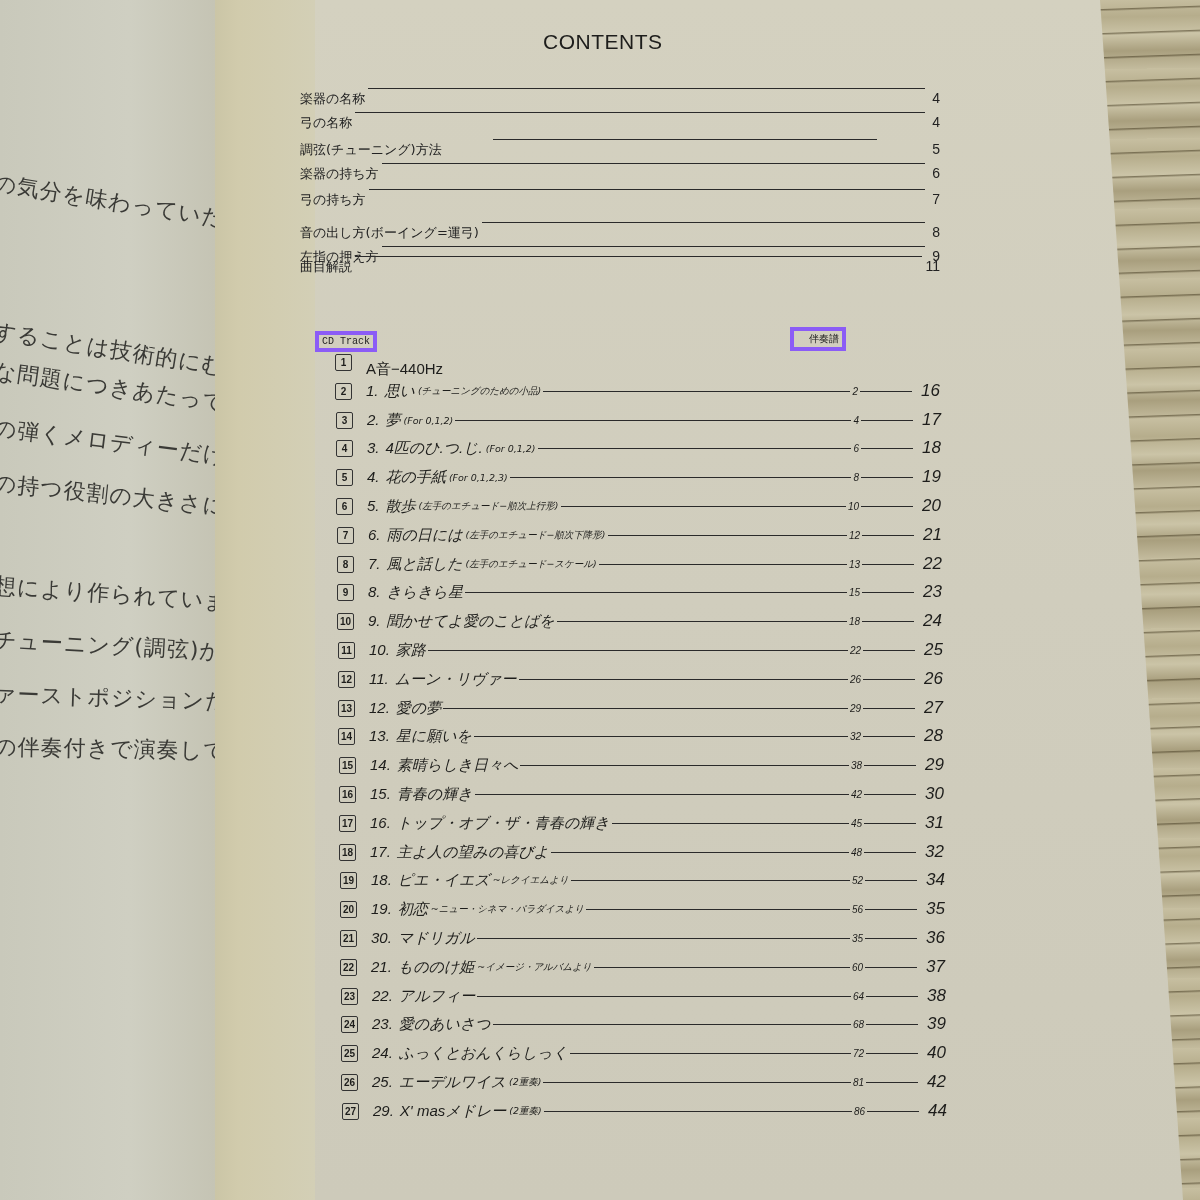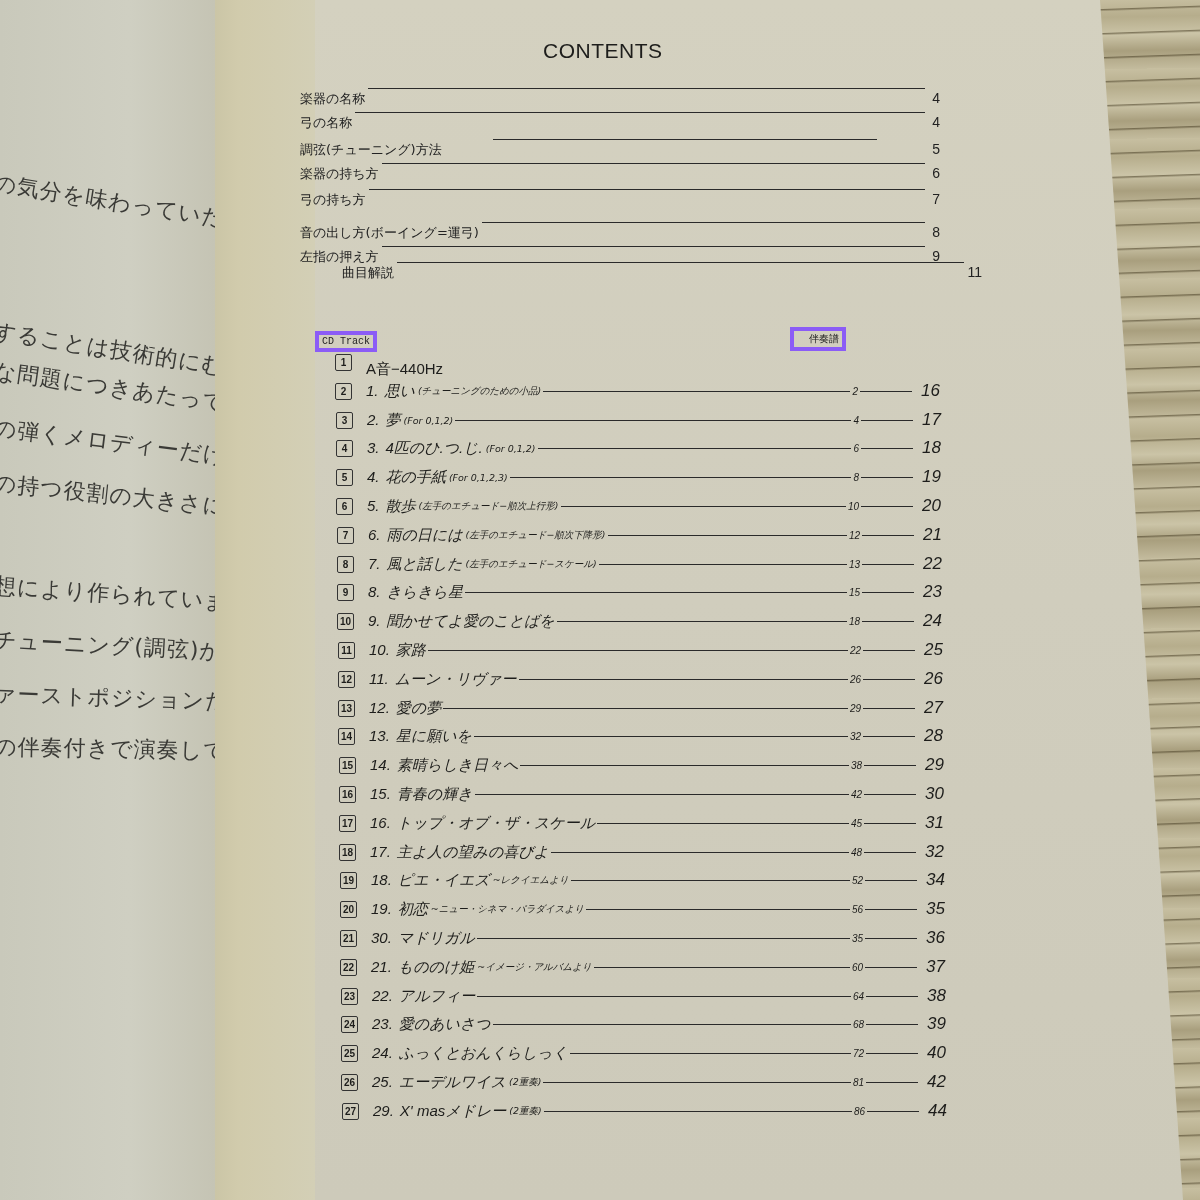--- a/index.html
+++ b/index.html
@@ -31,21 +31,21 @@
     background:linear-gradient(180deg, #d4d1c0 0%, #d0cdbd 50%, #cdcaba 100%);
     clip-path: polygon(0 0, 890px 0, 973px 1200px, 0 1200px);
   }
   .left-line {
     position:absolute; left:-6px; font-size:22px; color:#3a3a36;
     white-space:nowrap; letter-spacing:1px;
     transform-origin:left center;
   }
   .title {
     position:absolute; top:30px; left:543px; font-size:21px; color:#1d1d1b;
-    font-family:"Liberation Sans", sans-serif; letter-spacing:0.5px;margin-top:9px;
+    font-family:"Liberation Sans", sans-serif; letter-spacing:0.5px;
   }
   .toc-row {
     position:absolute; left:300px; width:640px; height:22px;
     display:flex; align-items:flex-start;
     font-size:13px; color:#222;
   }
   .toc-row .label { white-space:nowrap; font-weight:500; }
   .toc-row .leader { flex:1; border-top:1px solid #2a2a2a; margin:0 3px; transform:translateY(-2px); }
   .toc-row .page { font-family:"Liberation Sans", sans-serif; font-size:14px; min-width:12px; text-align:right; }
 
@@ -126,21 +126,21 @@
     <div class="toc-row" style="top: 224px;">
       <span class="label">音の出し方(ボーイング=運弓)</span>
       <span class="leader"></span>
       <span class="page">8</span>
     </div>
     <div class="toc-row" style="top: 248px;">
       <span class="label">左指の押え方</span>
       <span class="leader"></span>
       <span class="page">9</span>
     </div>
-    <div class="toc-row" style="top: 264px; margin-left: 42px;">
+    <div class="toc-row" style="top: 258px;">
       <span class="label">曲目解説</span>
       <span class="leader"></span>
       <span class="page">11</span>
     </div>
   </div>
 
 <div class="hdr-box" style="top:331px; left:315px;">CD Track</div>
 <div class="hdr-box" style="top:327px; left:790px;padding-left:15px;">伴奏譜</div>
 
 <div id="tracks">
@@ -270,21 +270,21 @@
     <div class="track-row" style="top: 782px; left: 339px;">
       <span class="track-num">16</span>
       <span class="track-title"><span class="track-idx">15.</span><span>青春の輝き</span></span>
       <span class="track-leader"></span>
       <span class="track-score">42</span>
       <span class="track-leader2"></span>
       <span class="track-acc">30</span>
     </div>
     <div class="track-row" style="top: 811px; left: 339px;">
       <span class="track-num">17</span>
-      <span class="track-title"><span class="track-idx">16.</span><span>トップ・オブ・ザ・スケール</span></span>
+      <span class="track-title"><span class="track-idx">16.</span><span>トップ・オブ・ザ・青春の輝き</span></span>
       <span class="track-leader"></span>
       <span class="track-score">45</span>
       <span class="track-leader2"></span>
       <span class="track-acc">31</span>
     </div>
     <div class="track-row" style="top: 840px; left: 339px;">
       <span class="track-num">18</span>
       <span class="track-title"><span class="track-idx">17.</span><span>主よ人の望みの喜びよ</span></span>
       <span class="track-leader"></span>
       <span class="track-score">48</span>

